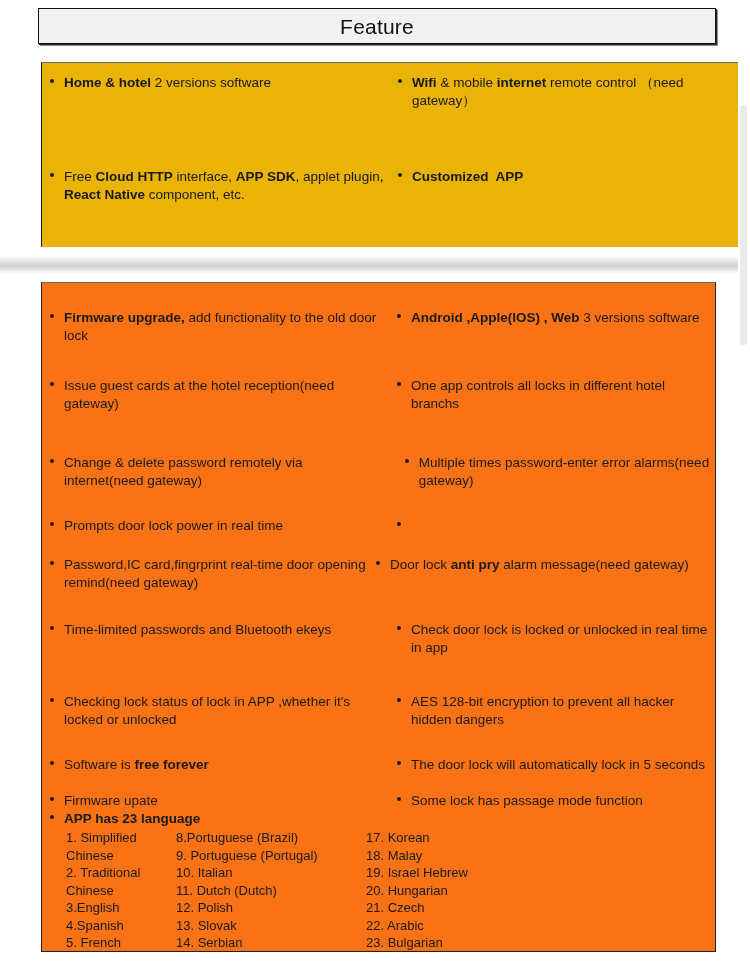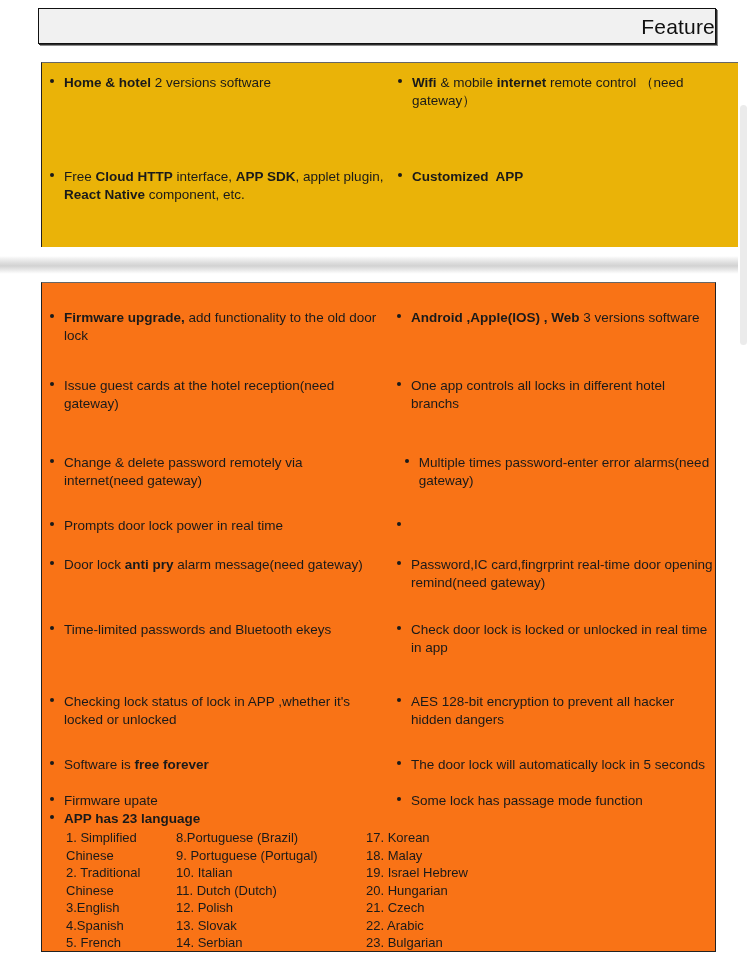--- a/index.html
+++ b/index.html
@@ -31,21 +31,21 @@
     left: 38px;
     top: 8px;
     width: 678px;
     height: 36px;
     background: #f1f1f1;
     border: 1px solid #111111;
     box-shadow: 1px 1px 0 0 #2b2b2b, 2px 2px 0 0 #8d8d8d;
     box-sizing: border-box;
     display: flex;
     align-items: center;
-    justify-content: flex-end;
+    justify-content: center;
   }
   .title-text {
     font-size: 21px;
     font-weight: 400;
     letter-spacing: 0.2px;
     color: #111111;
     line-height: 1;
   }
 
   
@@ -207,22 +207,22 @@
         </div>
         <div class="row" style="margin-top: 41px; gap: 16px;">
           <div class="cell left"><span class="bullet"></span><span class="txt">Change &amp; delete password remotely via internet(need gateway)</span></div>
           <div class="cell right"><span class="bullet"></span><span class="txt">Multiple times password-enter error alarms(need gateway)</span></div>
         </div>
         <div class="row" style="margin-top: 27px;">
           <div class="cell left"><span class="bullet"></span><span class="txt">Prompts door lock power in real time</span></div>
           <div class="cell right"><span class="bullet"></span></div>
         </div>
         <div class="row" style="margin-top: 21px;">
+          <div class="cell right"><span class="bullet"></span><span class="txt">Password,IC card,fingrprint real-time door opening remind(need gateway)</span></div>
           <div class="cell left"><span class="bullet"></span><span class="txt">Door lock <b>anti pry</b> alarm message(need gateway)</span></div>
-          <div class="cell right"><span class="bullet"></span><span class="txt">Password,IC card,fingrprint real-time door opening remind(need gateway)</span></div>
         </div>
         <div class="row" style="margin-top: 29px;">
           <div class="cell left"><span class="bullet"></span><span class="txt">Time-limited passwords and Bluetooth ekeys</span></div>
           <div class="cell right"><span class="bullet"></span><span class="txt">Check door lock is locked or unlocked in real time in app</span></div>
         </div>
         <div class="row" style="margin-top: 36px;">
           <div class="cell left"><span class="bullet"></span><span class="txt">Checking lock status of lock in APP ,whether it's locked or unlocked</span></div>
           <div class="cell right"><span class="bullet"></span><span class="txt">AES 128-bit encryption to prevent all hacker hidden dangers</span></div>
         </div>
         <div class="row" style="margin-top: 27px;">

